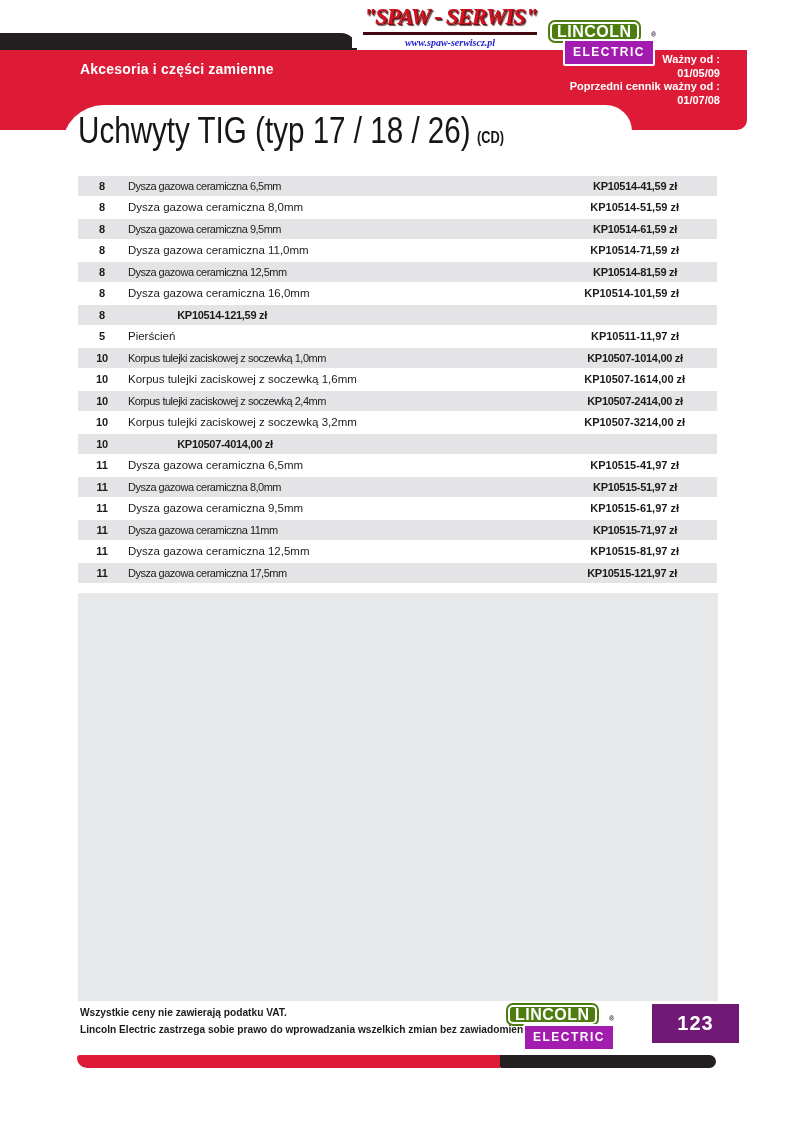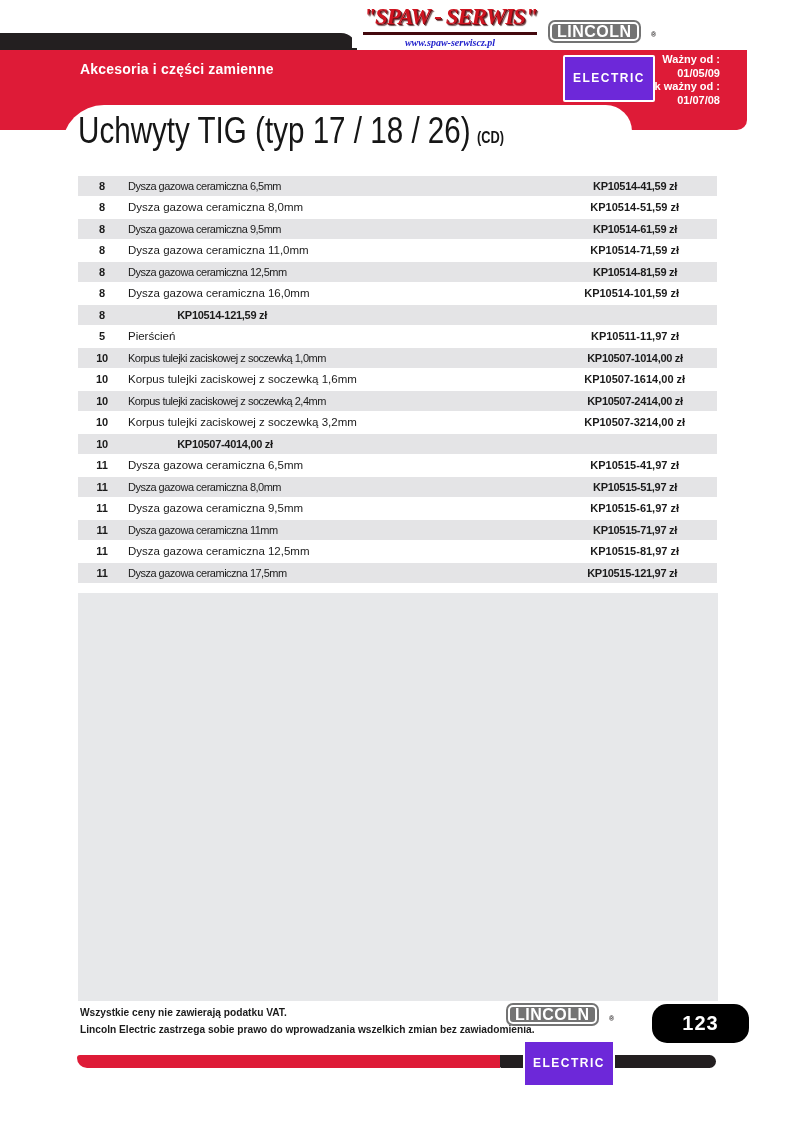--- a/index.html
+++ b/index.html
@@ -43,31 +43,31 @@
     color:#ffffff; font-size:14px; font-weight:700; letter-spacing:.2px;
   }
   .validity {
     position:absolute; right:80px; top:53px; z-index:3; text-align:right;
     color:#ffffff; font-size:11px; font-weight:700; line-height:13.5px;
     list-style:none;
   }
 
   
   .lincoln { position:absolute; z-index:6; }
-  .li-black { display:inline-block; background:#737373; border-radius:7px; padding:2px; }
+  .li-black { display:inline-block; background:#4d7c0f; border-radius:7px; padding:2px; }
   .li-black-inner {
     border:2px solid #ffffff; border-radius:5px; padding:0 5px;
     color:#ffffff; font-weight:700; font-size:16px; line-height:15px; letter-spacing:.5px;
     white-space:nowrap;
   }
   .li-reg { position:absolute; font-size:7px; color:#231f20; font-weight:700; }
   .li-red {
-    position:absolute; background:#6d28d9; border:2px solid #ffffff;
+    position:absolute; background:#a21caf; border:2px solid #ffffff;
     color:#ffffff; font-weight:700; font-size:12px; line-height:13px;
-    letter-spacing:1.5px; padding:15px 8px; white-space:nowrap; border-radius:2px;margin-top:16px;
+    letter-spacing:1.5px; padding:5px 8px; white-space:nowrap; border-radius:2px;
   }
   .lincoln-top { left:548px; top:20px; }
   .lincoln-top .li-reg { left:103px; top:11px; }
   .lincoln-top .li-red { left:15px; top:19px; }
   .lincoln-footer { left:506px; top:1003px; }
   .lincoln-footer .li-reg { left:103px; top:12px; }
   .lincoln-footer .li-red { left:17px; top:21px; }
 
   
   .doc-title {
@@ -97,23 +97,23 @@
     background:#e7e8ea;
   }
 
   
   .footer-notes { position:absolute; left:80px; top:1004px; color:#1b1b1b; }
   .footer-notes p {
     font-size:10.5px; font-weight:700; line-height:17px; white-space:nowrap;
     transform:scaleX(.97); transform-origin:0 50%;
   }
   .page-number-badge {
-    position:absolute; left:652px; top:1004px; width:97px; height:39px;
-    background:#000000; color:#ffffff; font-weight:700; font-size:20px;
-    letter-spacing:1px; text-align:center; line-height:39px;border-radius:15px;
+    position:absolute; left:652px; top:1004px; width:87px; height:39px;
+    background:#701a75; color:#ffffff; font-weight:700; font-size:20px;
+    letter-spacing:1px; text-align:center; line-height:39px;
   }
   .bottom-bar { position:absolute; left:77px; top:1055px; width:639px; height:13px; display:flex; }
   .bottom-bar-red   { width:423px; background:#de1b37; border-radius:3px 0 0 10px; }
   .bottom-bar-black { flex:1; background:#231f20; border-radius:0 14px 14px 3px; }
 </style>
 </head>
 <body>
 
 <div class="page">
 

